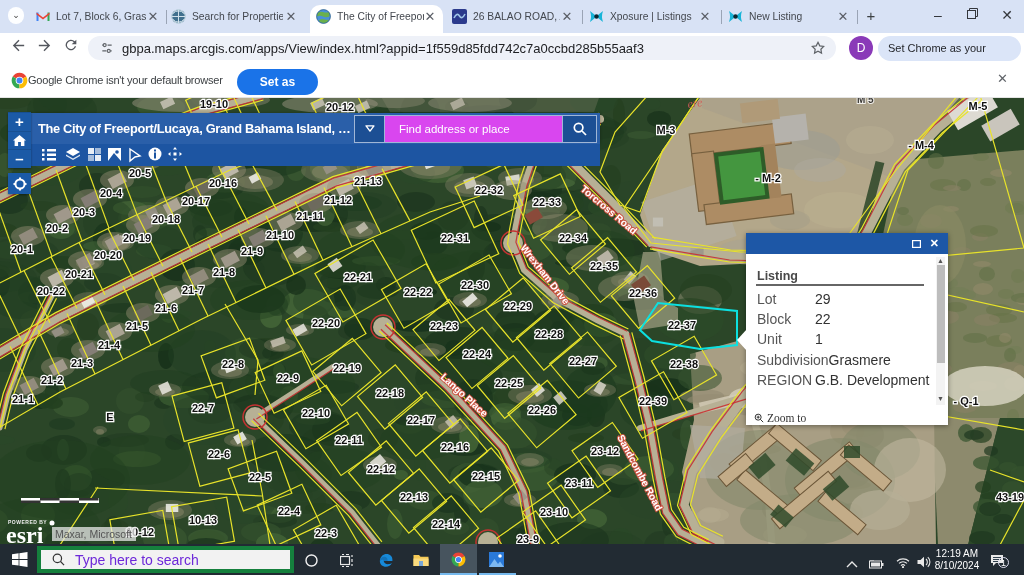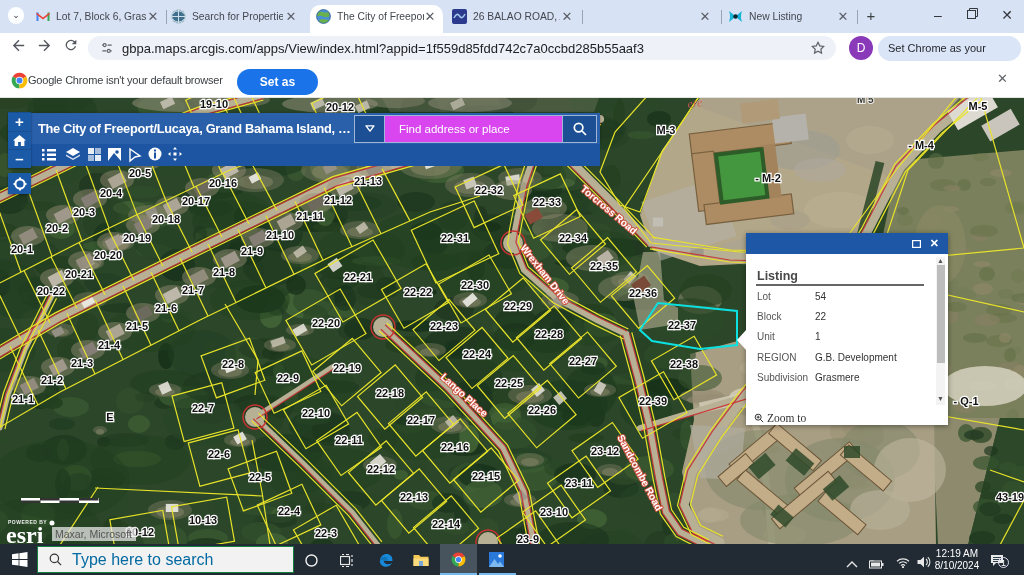--- a/index.html
+++ b/index.html
@@ -32,30 +32,30 @@
 .ddbtn{width:31px;height:28.5px;background:#1c4f94;border:1px solid #a0b6d6;border-right:1px solid #a0b6d6;display:flex;align-items:center;justify-content:center}
 .srchin{width:178px;height:28.5px;background:#d946ef;border:1px solid #a0b6d6;border-left:none;color:#fff;font-size:11.5px;display:flex;align-items:center;padding-left:14px}
 .srchbtn{width:35px;height:28.5px;background:#1c4f94;border:1px solid #a0b6d6;border-left:1px solid #a0b6d6;margin-left:-1px;display:flex;align-items:center;justify-content:center}
 
 .zstrip{left:8px;top:112px;width:23px;height:56px;background:#1b5aa6;box-shadow:0 1px 2px rgba(0,0,0,.4)}
 .zbtn{width:23px;height:18.6px;border-top:1px solid rgba(0,0,0,0.12);color:#fff;text-align:center;font-size:15px;line-height:18px;font-weight:bold}
 .locbtn{left:8px;top:173px;width:23px;height:21px;background:#1b5aa6;color:#fff;text-align:center;box-shadow:0 1px 2px rgba(0,0,0,.4)}
 
 .popup{left:746px;top:233px;width:202px;height:192px;background:#fff;box-shadow:0 1px 5px rgba(0,0,0,.4)}
 .ptitle{position:absolute;left:0;top:0;width:202px;height:21px;background:#1d57a6}
-.pbody{position:absolute;left:11px;top:28px;font-size:10px;color:#4c4c4c}
+.pbody{position:absolute;left:11px;top:28px;font-size:14px;color:#4c4c4c}
 .prow{display:flex;height:20.2px}
 .prow .k{flex:0 0 58px;color:#555}
 .prow .v{color:#323232}
 .parrow{left:737px;top:329px;width:0;height:0;border-top:11px solid transparent;border-bottom:11px solid transparent;border-right:10px solid #fff}
 .pscroll{left:936px;top:257px;width:9px;height:148px;background:#f3f3f3}
 .pthumb{position:absolute;left:0.5px;top:8px;width:8px;height:98px;background:#bdbdbd}
 
 .taskbar{left:0;top:544px;width:1024px;height:31px;background:#222b33}
-.tsearch{position:absolute;left:37px;top:2px;width:257px;height:27px;background:#f2f2f2;border:1px solid #15803d;color:#0369a1;font-size:16px;display:flex;align-items:center}
+.tsearch{position:absolute;left:37px;top:2px;width:257px;height:27px;background:#f2f2f2;border:4px solid #15803d;color:#6d28d9;font-size:14px;display:flex;align-items:center}
 .tbactive{position:absolute;top:0;width:37px;height:31px;background:#47545e;border-bottom:2px solid #76b9ed}
 .tbactive2{position:absolute;top:0;width:37px;height:31px;border-bottom:2px solid #76b9ed}
 .tray{position:absolute;color:#fff}
 </style></head><body>
 
 <div class="abs tabstrip">
  <div class="chevpill" style="color:#444;font-size:9px;text-align:center;line-height:16px;width:16px;left:8px;top:7px;height:17px;border-radius:8px">⌄</div>
  <div class="tab" style="left:36px;width:110px"><span style="margin-right:6px;display:inline-flex">
         <svg width="14" height="11" viewBox="0 0 14 11">
           <path d="M0.5 1.5 h2 v8.5 h-2 z" fill="#4285f4"></path>
@@ -84,20 +84,27 @@
       </span>The City of Freeport/L</div>
  <div class="tabx" style="left:422px">✕</div>
  <div class="tab" style="left:452px;width:108px"><span style="margin-right:6px;display:inline-flex">
         <svg width="15" height="15" viewBox="0 0 15 15">
           <rect width="15" height="15" rx="2" fill="#2b3a8c"></rect>
           <path d="M2 9 Q5 3 7.5 7 Q10 11 13 5" stroke="#9fc6e8" stroke-width="1.6" fill="none"></path>
         </svg>
       </span>26 BALAO ROAD, Arc</div>
  <div class="tabx" style="left:559px">✕</div>
  <div class="tabsep" style="left:582px"></div>
+ <div class="tab" style="left:589px;width:105px"><span style="margin-right:6px;display:inline-flex">
+        <svg width="15" height="15" viewBox="0 0 15 15">
+          <path d="M1 2 Q5 5 7.5 7.5 Q5 10 1 13 Q3 7.5 1 2z" fill="#18b4d8"></path>
+          <path d="M14 2 Q10 5 7.5 7.5 Q10 10 14 13 Q12 7.5 14 2z" fill="#18b4d8"></path>
+          <circle cx="7.5" cy="7.5" r="2.2" fill="#0c2630"></circle>
+        </svg>
+      </span>Xposure | Listings</div>
  <div class="tabx" style="left:697px">✕</div>
  <div class="tabsep" style="left:721px"></div>
  <div class="tab" style="left:728px;width:100px"><span style="margin-right:6px;display:inline-flex">
         <svg width="15" height="15" viewBox="0 0 15 15">
           <path d="M1 2 Q5 5 7.5 7.5 Q5 10 1 13 Q3 7.5 1 2z" fill="#18b4d8"></path>
           <path d="M14 2 Q10 5 7.5 7.5 Q10 10 14 13 Q12 7.5 14 2z" fill="#18b4d8"></path>
           <circle cx="7.5" cy="7.5" r="2.2" fill="#0c2630"></circle>
         </svg>
       </span>New Listing</div>
  <div class="tabx" style="left:835px">✕</div>
@@ -1202,37 +1209,37 @@
   <svg width="9" height="8" viewBox="0 0 9 8" style="position:absolute;right:27px;top:7px">
         <rect x="0.5" y="0.5" width="8" height="7" fill="none" stroke="#fff" stroke-width="1.4"></rect>
       </svg>
   <div style="position:absolute;right:9px;top:4px;color:#fff;font-size:11px;font-weight:bold">✕</div>
  </div>
  <div style="position:absolute;left:11px;top:36px;font-size:12.5px;font-weight:bold;color:#494949">Listing</div>
  <div style="position:absolute;left:10px;top:51px;width:168px;height:1.5px;background:#666"></div>
  <div class="pbody" style="top:58px">
   <div class="prow">
         <div class="k">Lot</div>
-        <div class="v">54</div>
+        <div class="v">29</div>
       </div>
   <div class="prow">
         <div class="k">Block</div>
         <div class="v">22</div>
       </div>
   <div class="prow">
         <div class="k">Unit</div>
         <div class="v">1</div>
       </div>
   <div class="prow">
+        <div class="k">Subdivision</div>
+        <div class="v">Grasmere</div>
+      </div>
+  <div class="prow">
         <div class="k">REGION</div>
         <div class="v">G.B. Development</div>
-      </div>
-  <div class="prow">
-        <div class="k">Subdivision</div>
-        <div class="v">Grasmere</div>
       </div>
  </div>
  <div style="position:absolute;left:8px;top:179px;font-family:'Liberation Serif',serif;font-size:11.5px;color:#333"><svg width="10" height="10" viewBox="0 0 12 12" style="vertical-align:-1px">
         <circle cx="5" cy="5" r="3.6" fill="none" stroke="#333" stroke-width="1.2"></circle>
         <path d="M3.2 5 h3.6 M5 3.2 v3.6 M7.6 7.6 L11 11" stroke="#333" stroke-width="1.2"></path>
       </svg> Zoom to</div>
 </div>
 <div class="abs parrow"></div>
 <div class="abs pscroll">
  <div class="pthumb"></div>

